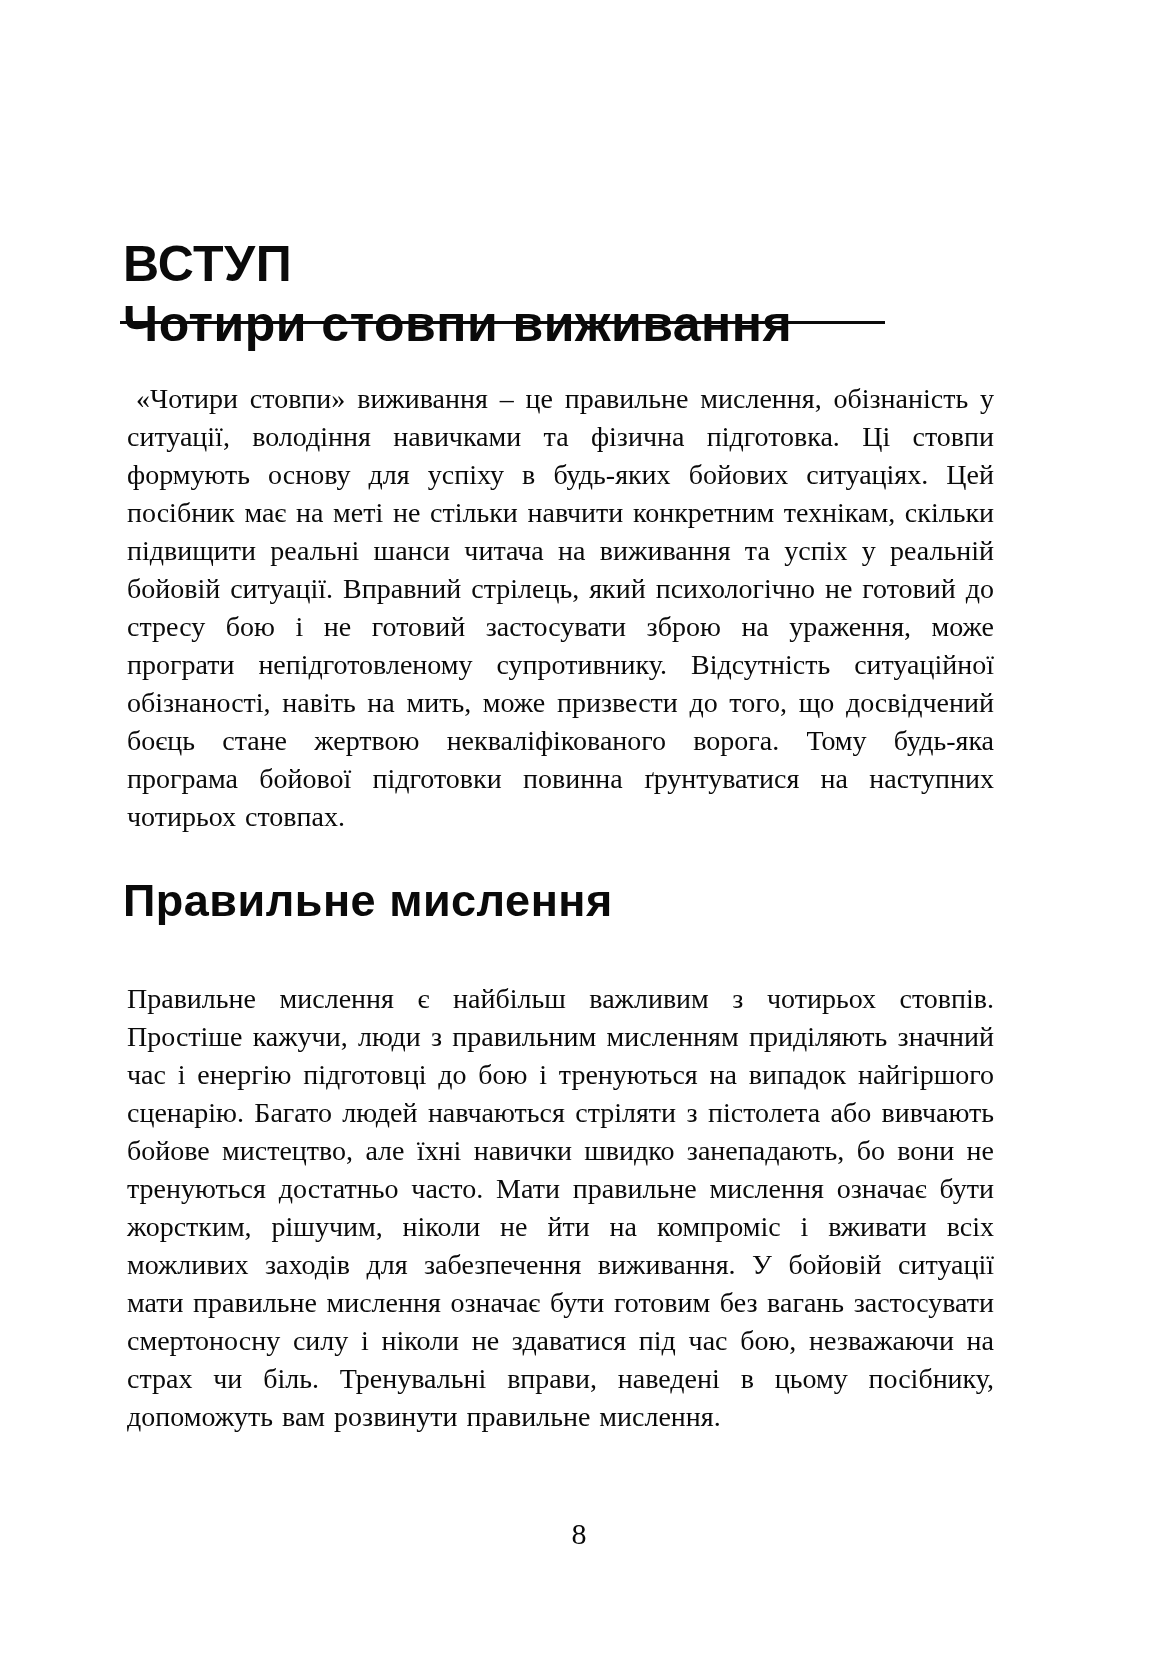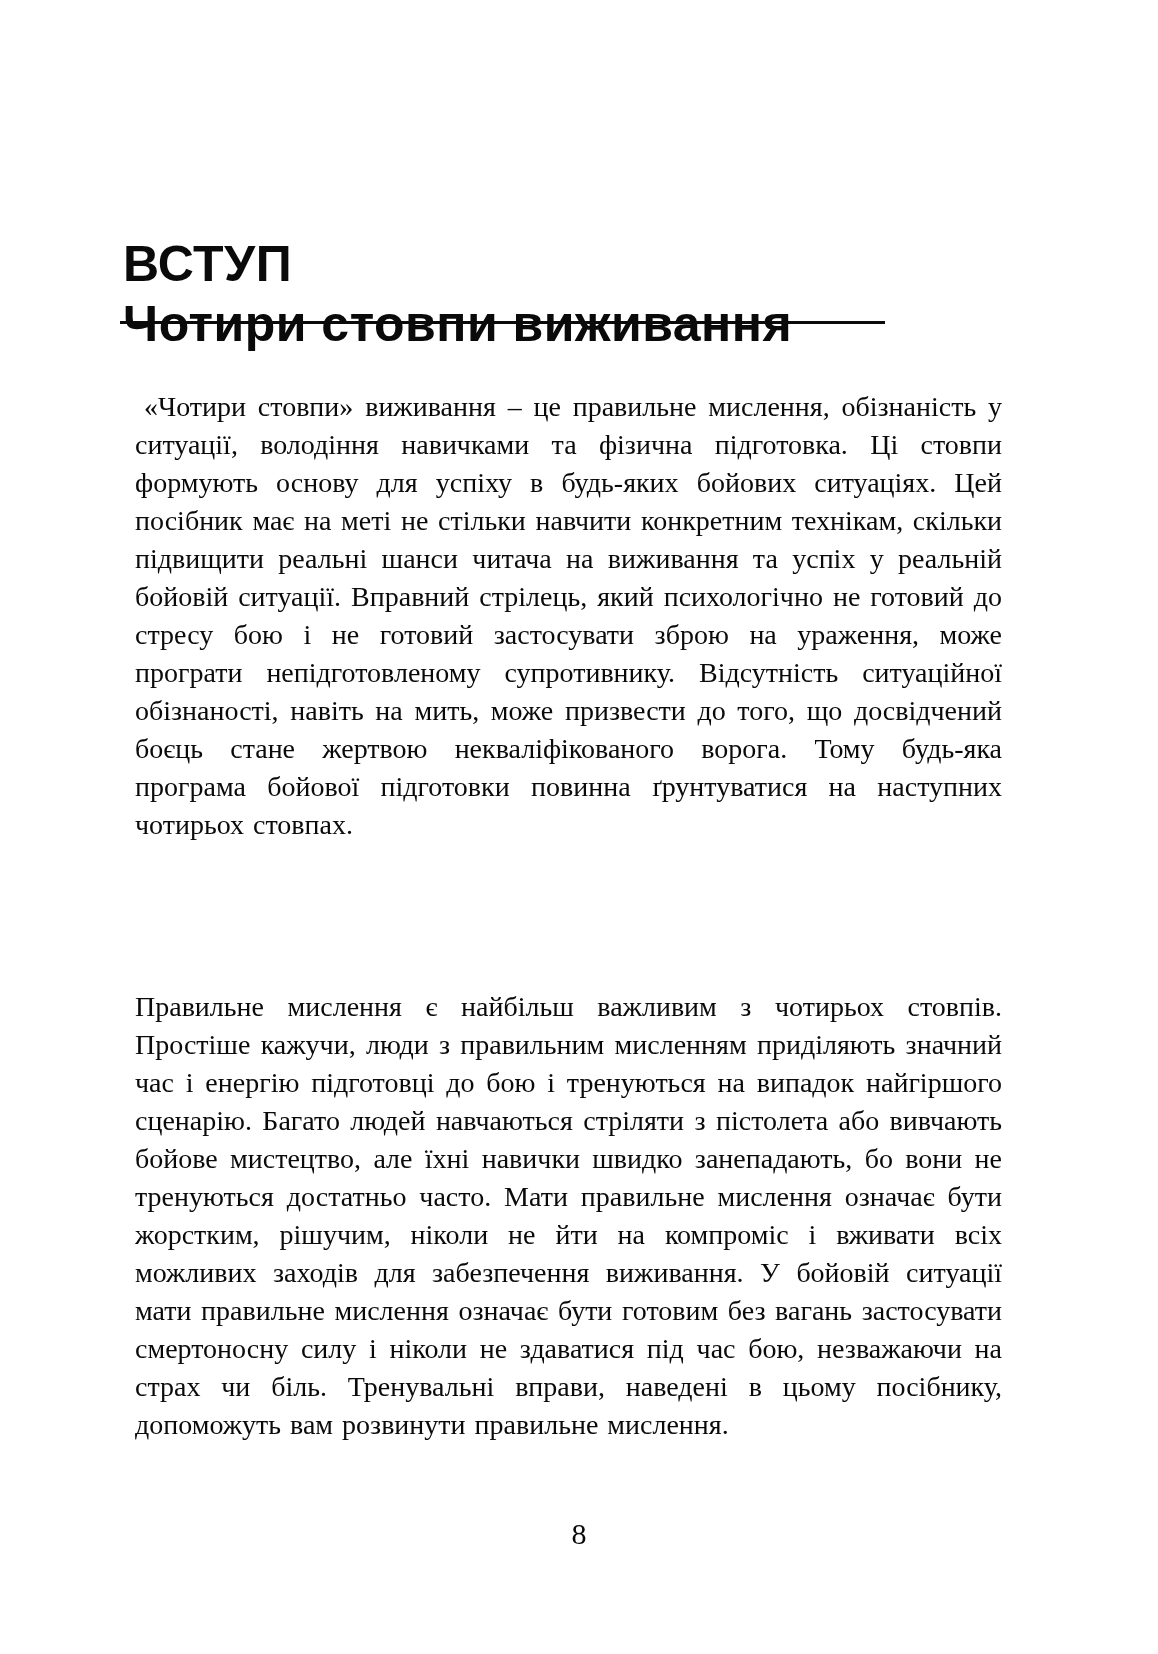--- a/index.html
+++ b/index.html
@@ -38,21 +38,21 @@
     top: 321px;
     width: 765px;
     height: 3px;
     background: #0a0a0a;
   }
   
   .body-par {
     position: absolute;
     left: 123px;
     width: 867px;
-    margin: 12px;
+    margin: 4px;
     font-family: "Liberation Serif", "DejaVu Serif", serif;
     font-size: 28px;
     line-height: 38px;
     text-align: justify;
     text-justify: inter-word;
     color: #0a0a0a;
     word-spacing: 2px;
   }
   .par-intro {
     top: 376px;
@@ -93,18 +93,19 @@
 
   <h1 class="chapter-head">
     <span class="line">ВСТУП</span>
     <span class="line">Чотири стовпи виживання</span>
   </h1>
 
   <div class="title-rule"></div>
 
   <p class="body-par par-intro">«Чотири стовпи» виживання – це правильне мислення, обізнаність у ситуації, володіння навичками та фізична підготовка. Ці стовпи формують основу для успіху в будь-яких бойових ситуаціях. Цей посібник має на меті не стільки навчити конкретним технікам, скільки підвищити реальні шанси читача на виживання та успіх у реальній бойовій ситуації. Вправний стрілець, який психологічно не готовий до стресу бою і не готовий застосувати зброю на ураження, може програти непідготовленому супротивнику. Відсутність ситуаційної обізнаності, навіть на мить, може призвести до того, що досвідчений боєць стане жертвою некваліфікованого ворога. Тому будь-яка програма бойової підготовки повинна ґрунтуватися на наступних чотирьох стовпах.</p>
 
+  <h2 class="section-head">Правильне мислення</h2>
 
   <p class="body-par par-section">Правильне мислення є найбільш важливим з чотирьох стовпів. Простіше кажучи, люди з правильним мисленням приділяють значний час і енергію підготовці до бою і тренуються на випадок найгіршого сценарію. Багато людей навчаються стріляти з пістолета або вивчають бойове мистецтво, але їхні навички швидко занепадають, бо вони не тренуються достатньо часто. Мати правильне мислення означає бути жорстким, рішучим, ніколи не йти на компроміс і вживати всіх можливих заходів для забезпечення виживання. У бойовій ситуації мати правильне мислення означає бути готовим без вагань застосувати смертоносну силу і ніколи не здаватися під час бою, незважаючи на страх чи біль. Тренувальні вправи, наведені в цьому посібнику, допоможуть вам розвинути правильне мислення.</p>
 
   <div class="page-number">8</div>
 
 </div>
 
 </body></html>

